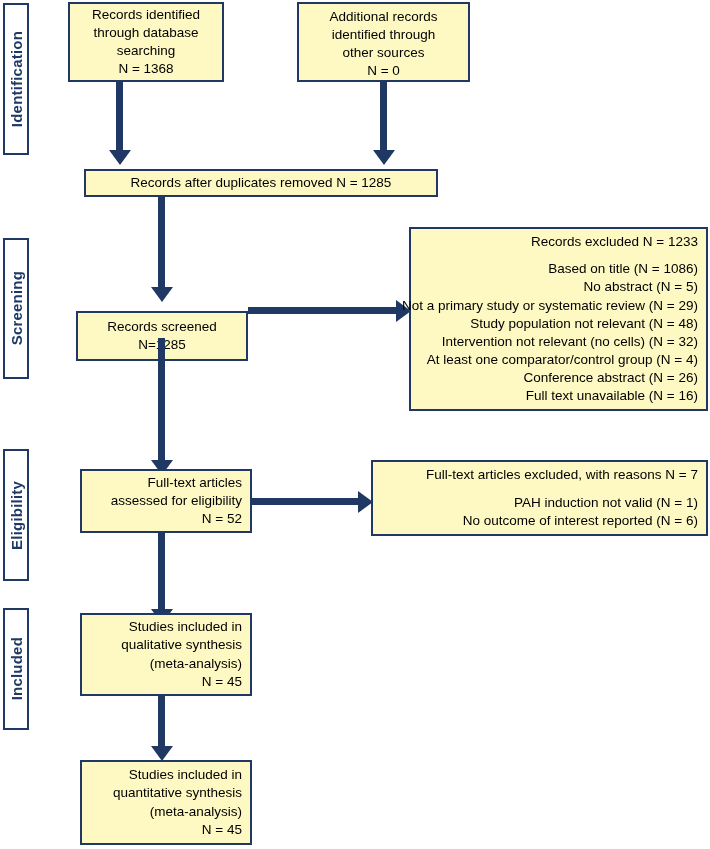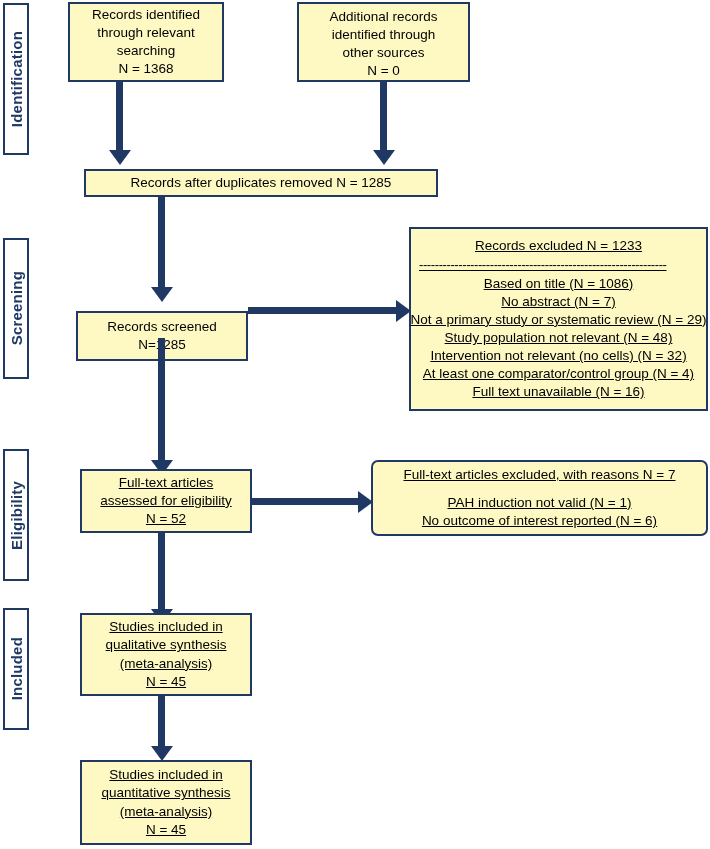--- a/index.html
+++ b/index.html
@@ -53,22 +53,21 @@
     display: flex;
     flex-direction: column;
     justify-content: center;
   }
   .node.center {
     text-align: center;
     align-items: center;
   }
   .node.left {
     text-align: left;
-    align-items: center;
-    text-decoration: underline;
+    align-items: flex-end;
   }
   .node .line { display: block; white-space: nowrap; }
 
   .node .hr {
     display: block;
     width: 100%;
     font-size: 13px;
     line-height: 1.0;
     letter-spacing: -0.4px;
     color: #000000;
@@ -121,21 +120,21 @@
   <div class="stage-label" style="left:3px; top:449px; width:26px; height:132px;">
     <span>Eligibility</span>
   </div>
 
   <div class="stage-label" style="left:3px; top:608px; width:26px; height:122px;">
     <span>Included</span>
   </div>
 
   <div class="node center" style="left:68px; top:2px; width:156px; height:80px;">
     <span class="line">Records identified</span>
-    <span class="line">through relevant</span>
+    <span class="line">through database</span>
     <span class="line">searching</span>
     <span class="line">N = 1368</span>
   </div>
 
   <div class="node center" style="left:297px; top:2px; width:173px; height:80px;justify-content:space-between;">
     <span class="line">Additional records</span>
     <span class="line">identified through</span>
     <span class="line">other sources</span>
     <span class="line">N = 0</span>
   </div>
@@ -158,41 +157,42 @@
     <span class="line">N=1285</span>
   </div>
 
   <div class="h-shaft" style="left:248px; top:307px; width:150px;"></div>
   <div class="h-head" style="left:396px; top:299.5px;"></div>
 
   <div class="node left" style="left:409px; top:227px; width:299px; height:184px;">
     <span class="line">Records excluded N = 1233</span>
     <span class="hr">---------------------------------------------------------------</span>
     <span class="line">Based on title (N = 1086)</span>
-    <span class="line">No abstract (N = 7)</span>
+    <span class="line">No abstract (N = 5)</span>
     <span class="line">Not a primary study or systematic review (N = 29)</span>
     <span class="line">Study population not relevant (N = 48)</span>
     <span class="line">Intervention not relevant (no cells) (N = 32)</span>
     <span class="line">At least one comparator/control group (N = 4)</span>
+    <span class="line">Conference abstract (N = 26)</span>
     <span class="line">Full text unavailable (N = 16)</span>
   </div>
 
   <div class="v-shaft" style="left:158px; top:338px; height:122px;"></div>
   <div class="v-head" style="left:150.5px; top:460px;"></div>
 
   <div class="node left" style="left:80px; top:469px; width:172px; height:64px;">
     <span class="line">Full-text articles</span>
     <span class="line">assessed for eligibility</span>
     <span class="line">N = 52</span>
   </div>
 
   <div class="h-shaft" style="left:252px; top:498px; width:108px;"></div>
   <div class="h-head" style="left:358px; top:490.5px;"></div>
 
-  <div class="node left" style="left:371px; top:460px; width:337px; height:76px;border-radius:7px;">
+  <div class="node left" style="left:371px; top:460px; width:337px; height:76px;">
     <span class="line">Full-text articles excluded, with reasons N = 7</span>
     <span class="hr">--------------------------------------------------------------------</span>
     <span class="line">PAH induction not valid (N = 1)</span>
     <span class="line">No outcome of interest reported (N = 6)</span>
   </div>
 
   <div class="v-shaft" style="left:158px; top:533px; height:76px;"></div>
   <div class="v-head" style="left:150.5px; top:609px;"></div>
 
   <div class="node left" style="left:80px; top:613px; width:172px; height:83px;">

